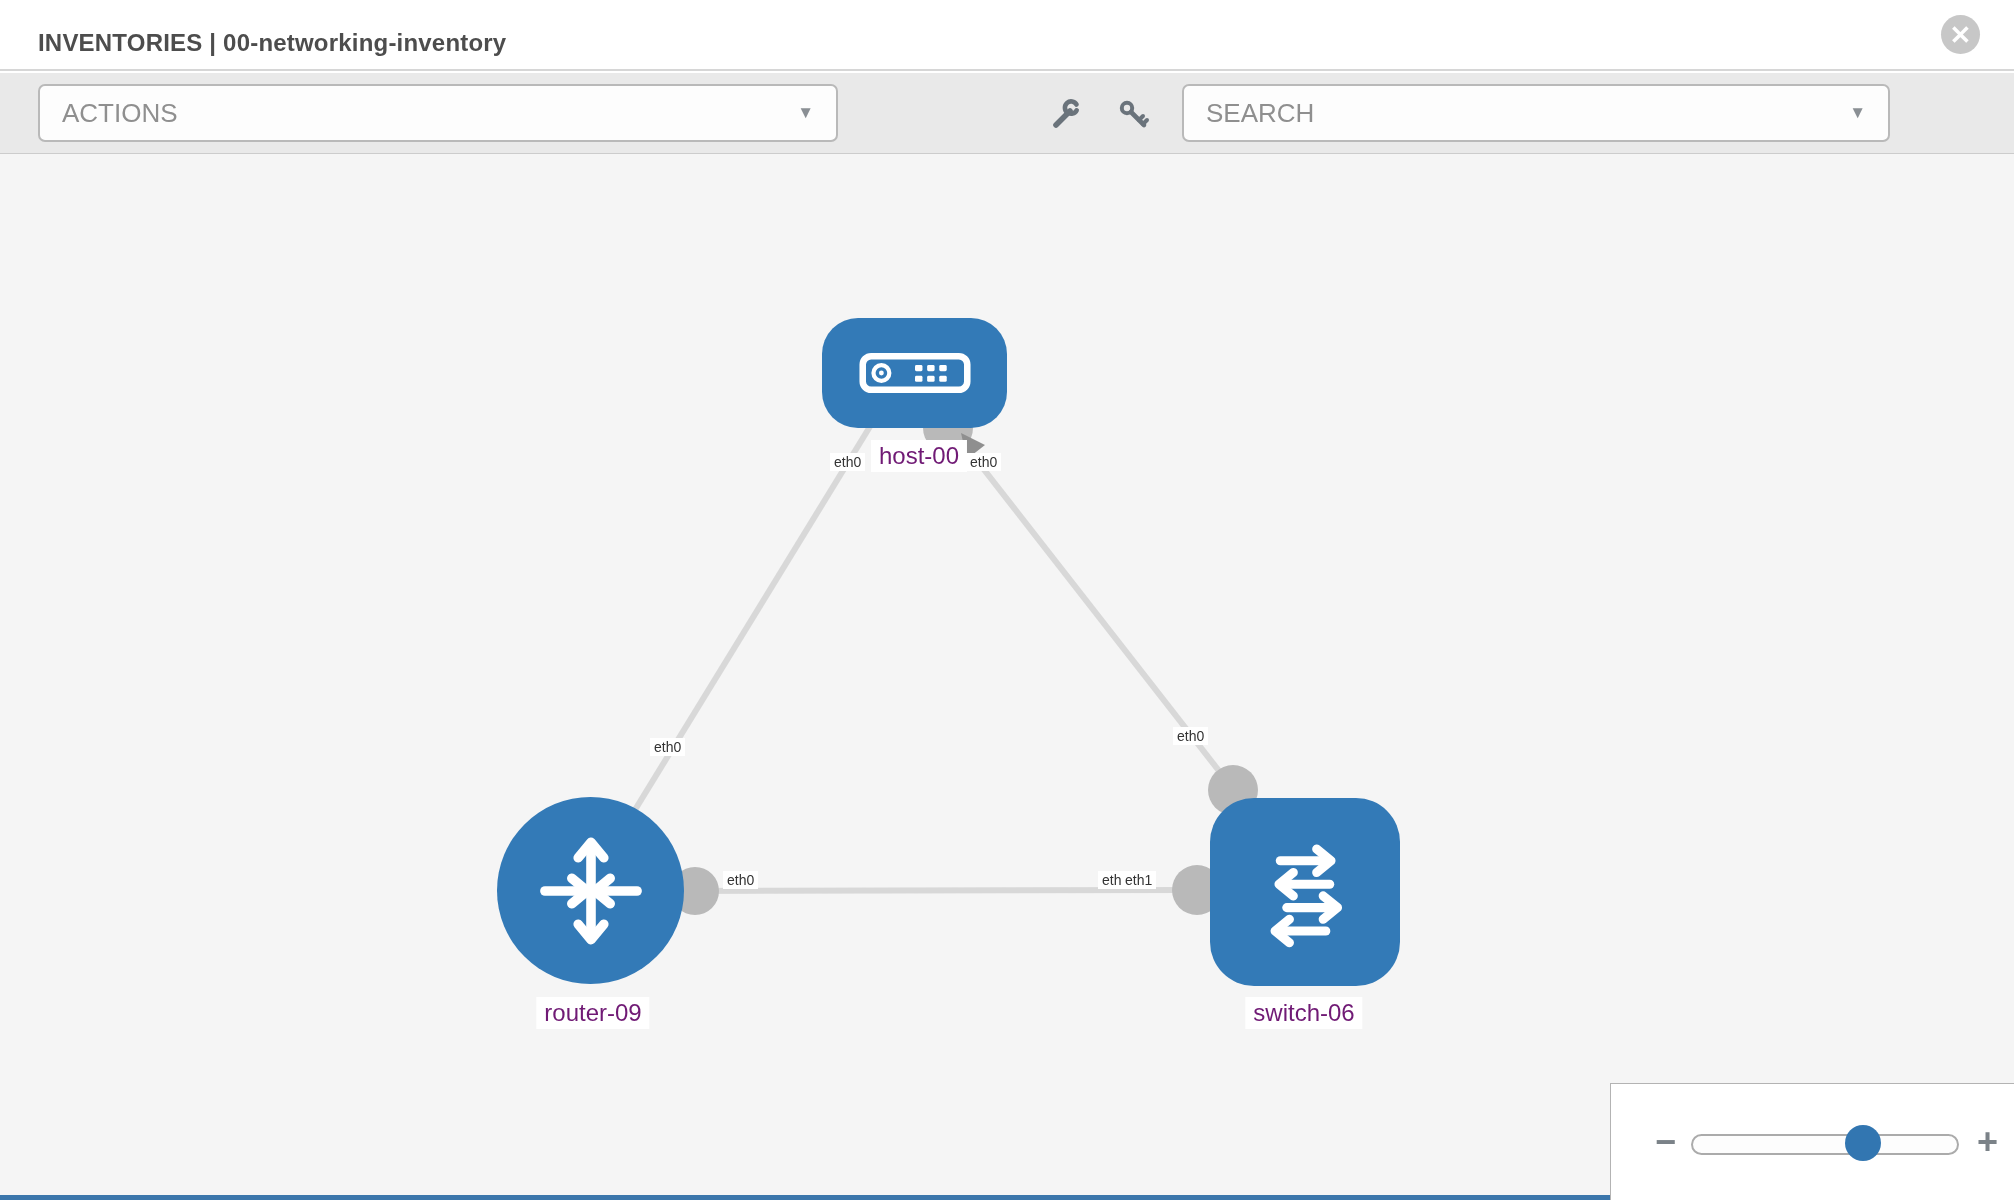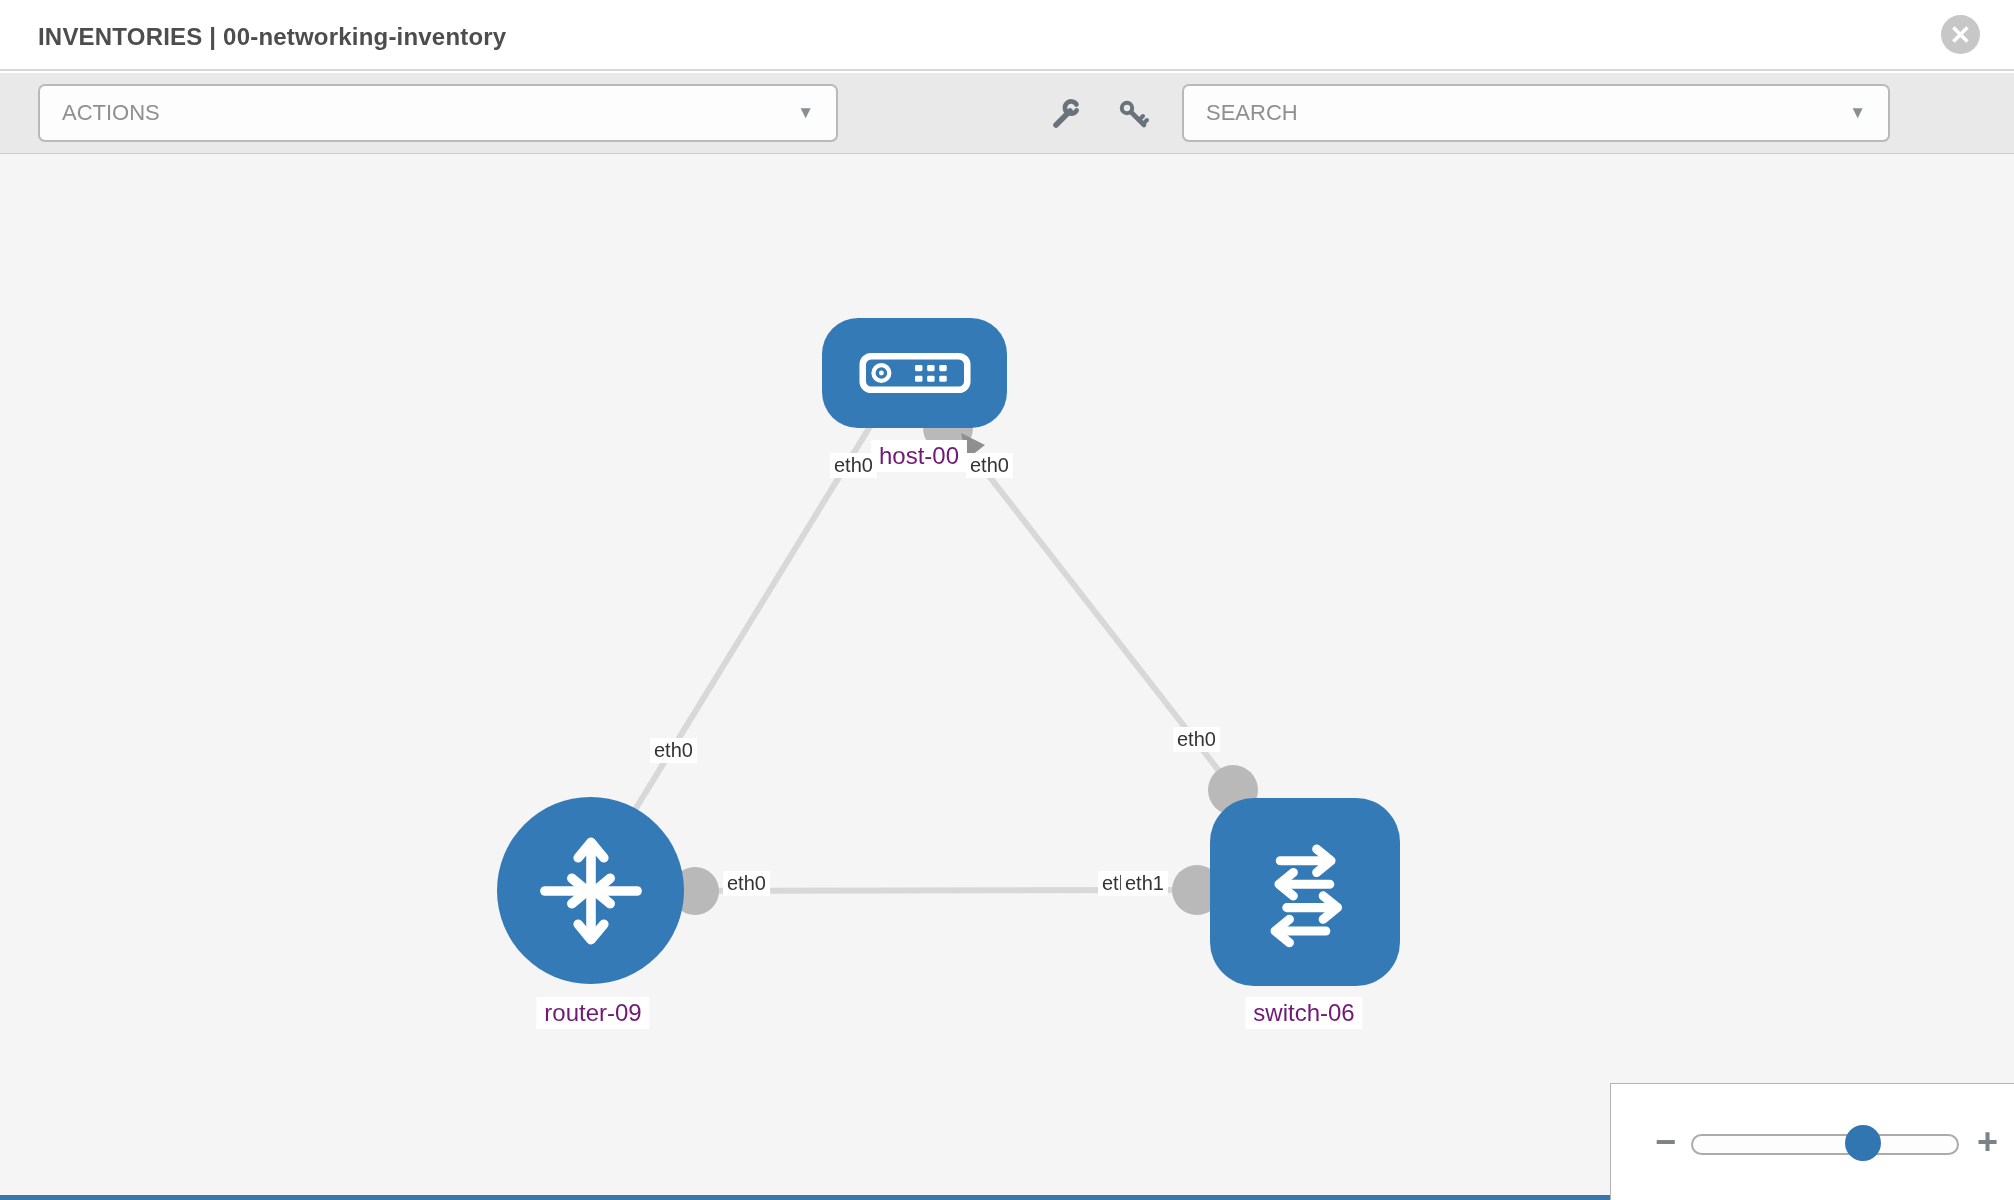--- a/index.html
+++ b/index.html
@@ -2,35 +2,35 @@
 <html><head>
 <meta charset="utf-8">
 <style>
   * { margin:0; padding:0; box-sizing:border-box; }
   html,body { width:2014px; height:1200px; overflow:hidden;
     font-family:"Liberation Sans", sans-serif; background:#fff; }
 
   
   .header { position:absolute; left:0; top:0; width:2014px; height:71px;
     background:#ffffff; border-bottom:2px solid #d6d6d6; }
-  .header-title { position:absolute; left:38px; top:23px; font-size:24px;
+  .header-title { position:absolute; left:38px; top:29px; font-size:24px;
     font-weight:bold; color:#4d4d4d; letter-spacing:0.2px; }
   .close-btn { position:absolute; left:1941px; top:15px; width:39px; height:39px;
     border-radius:50%; background:#c7c7c7; cursor:pointer; }
   .close-btn span { position:absolute; left:0; top:0; width:100%; height:100%;
     display:flex; align-items:center; justify-content:center;
     color:#ffffff; font-size:26px; font-weight:bold; line-height:1; }
 
   
   .toolbar { position:absolute; left:0; top:73px; width:2014px; height:81px;
     background:#e9e9e9; border-bottom:1px solid #cccccc; }
   .dropdown { position:absolute; top:11px; height:58px; background:#fdfdfd;
     border:2px solid #b9b9b9; border-radius:7px; display:flex;
     align-items:center; cursor:pointer; }
-  .dropdown .dd-label { margin-left:22px; font-size:22px; color:#8f8f8f; }
+  .dropdown .dd-label { margin-left:22px; font-size:26px; color:#8f8f8f; }
   .dropdown .dd-caret { position:absolute; right:22px; top:50%;
     transform:translateY(-50%); font-size:17px; color:#8a8f94; }
   .dd-actions { left:38px; width:800px; }
   .dd-search  { left:1182px; width:708px; }
   .tb-icon { position:absolute; top:24px; width:36px; height:36px; cursor:pointer; }
   .tb-icon svg { width:100%; height:100%; }
   .tb-wrench { left:1048px; }
   .tb-key    { left:1116px; }
 
   
@@ -42,21 +42,21 @@
 
   .node { position:absolute; background:#337ab7; display:flex;
     align-items:center; justify-content:center; cursor:pointer; }
   .node-host   { left:822px; top:318px; width:185px; height:110px; border-radius:36px; }
   .node-router { left:497px; top:797px; width:187px; height:187px; border-radius:50%; }
   .node-switch { left:1210px; top:798px; width:190px; height:188px; border-radius:44px; }
 
   .node-label { position:absolute; transform:translateX(-50%); background:#ffffff;
     color:#701a75; font-size:24px; padding:2px 8px; white-space:nowrap; }
   .iface-label { position:absolute; background:#ffffff; color:#333333;
-    font-size:20px; padding:1px 4px; white-space:nowrap; }
+    font-size:14px; padding:1px 4px; white-space:nowrap; }
 
   
   .zoom-panel { position:absolute; left:1610px; top:1083px; width:420px;
     height:140px; background:#ffffff; border:1px solid #b3b3b3; }
   .zoom-pct { position:absolute; left:0; top:12px; width:404px; text-align:center;
     font-size:21px; color:#1a1a1a; }
   .zoom-minus, .zoom-plus { position:absolute; top:40px; font-size:36px;
     font-weight:bold; color:#7b8288; cursor:pointer; line-height:1; }
   .zoom-minus { left:44px; }
   .zoom-plus  { left:366px; }

